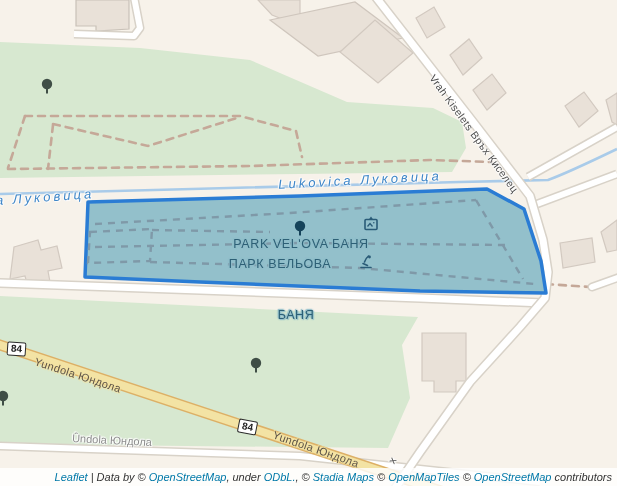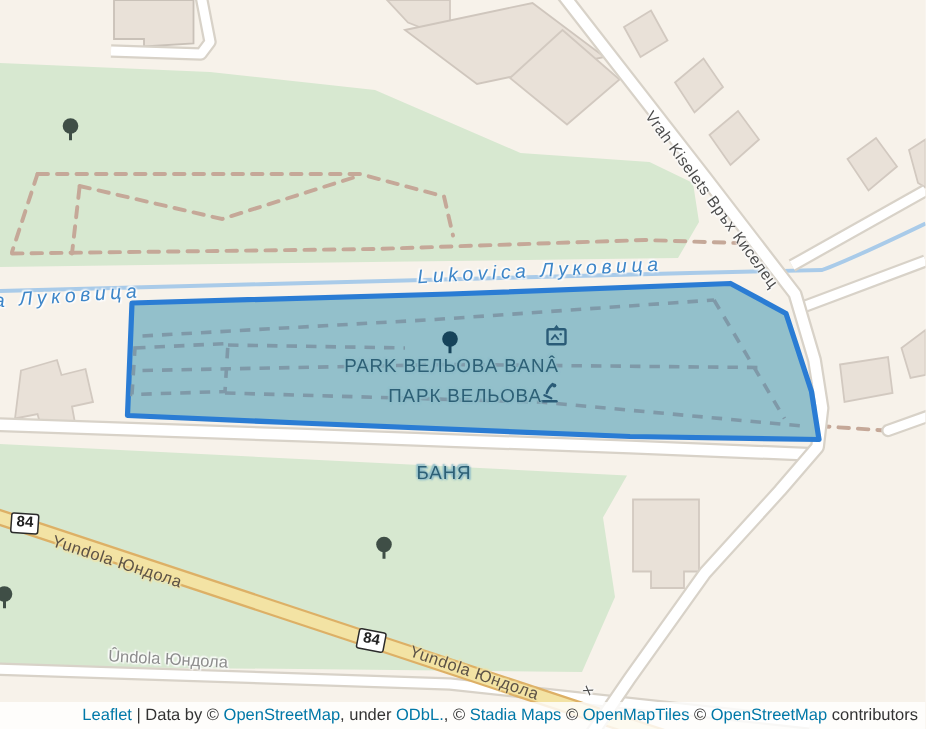--- a/index.html
+++ b/index.html
@@ -28,20 +28,21 @@
   .shield{
     position:absolute;background:#ffffff;border:1.5px solid #2b2b2b;border-radius:2px;
     font-size:10px;font-weight:bold;color:#222;line-height:12px;padding:0 3px;
     text-shadow:none;pointer-events:none;
   }
   #attribution{
     position:absolute;left:0;right:0;bottom:0;height:18px;
     background:rgba(255,255,255,0.82);
     font-size:11px;line-height:18px;text-align:right;padding-right:5px;
     color:#333;
+    font-style:italic;
   }
   #attribution a.attr-link{color:#0078a8;text-decoration:none;cursor:pointer;}
 </style>
 </head>
 <body>
 
 <div id="map">
 
   <svg width="617" height="486" viewBox="0 0 617 486">
 
@@ -138,22 +139,22 @@
     </g>
 
     <g transform="translate(359,254)" stroke="#2a5b77" fill="none" stroke-width="1.6" stroke-linecap="round">
       <path d="M9.5,2 q-3,2.5 -4,6"></path>
       <path d="M4,9.5 l4.5,2"></path>
       <path d="M2,13.5 h10"></path>
       <circle cx="10.5" cy="3" r="1.4" fill="#2a5b77" stroke="none"></circle>
     </g>
   </svg>
 
-  <div class="maplabel park-label" style="left:301px;top:244px;">PARK ВЕЛЬОВА BANÂ</div>
-  <div class="maplabel park-label" style="left:310px;top:264px;">ПАРК ВЕЛЬОВА</div>
+  <div class="maplabel park-label" style="left:301px;top:244px;">PARK VELʹOVA БАНЯ</div>
+  <div class="maplabel park-label" style="left:280px;top:264px;">ПАРК ВЕЛЬОВА</div>
   <div class="maplabel park-label" style="left:296px;top:284px;margin-top:31px;">БАНЯ</div>
 
   <div class="maplabel river-label" style="left:45px;top:197px;transform:translate(-50%,-50%) rotate(-4deg);">а Луковица</div>
   <div class="maplabel river-label" style="left:360px;top:180px;transform:translate(-50%,-50%) rotate(-3deg);">Lukovica Луковица</div>
 
   <div class="maplabel road-label" style="left:437px;top:72px;transform-origin:0 0;transform:rotate(54deg);">Vrah Kiselets Връх Киселец</div>
 
   <div class="maplabel road-label road-label-yellow" style="left:78px;top:375px;transform:translate(-50%,-50%) rotate(18deg);">Yundola Юндола</div>
   <div class="maplabel road-label road-label-yellow" style="left:316px;top:449px;transform:translate(-50%,-50%) rotate(19deg);">Yundola Юндола</div>
 

